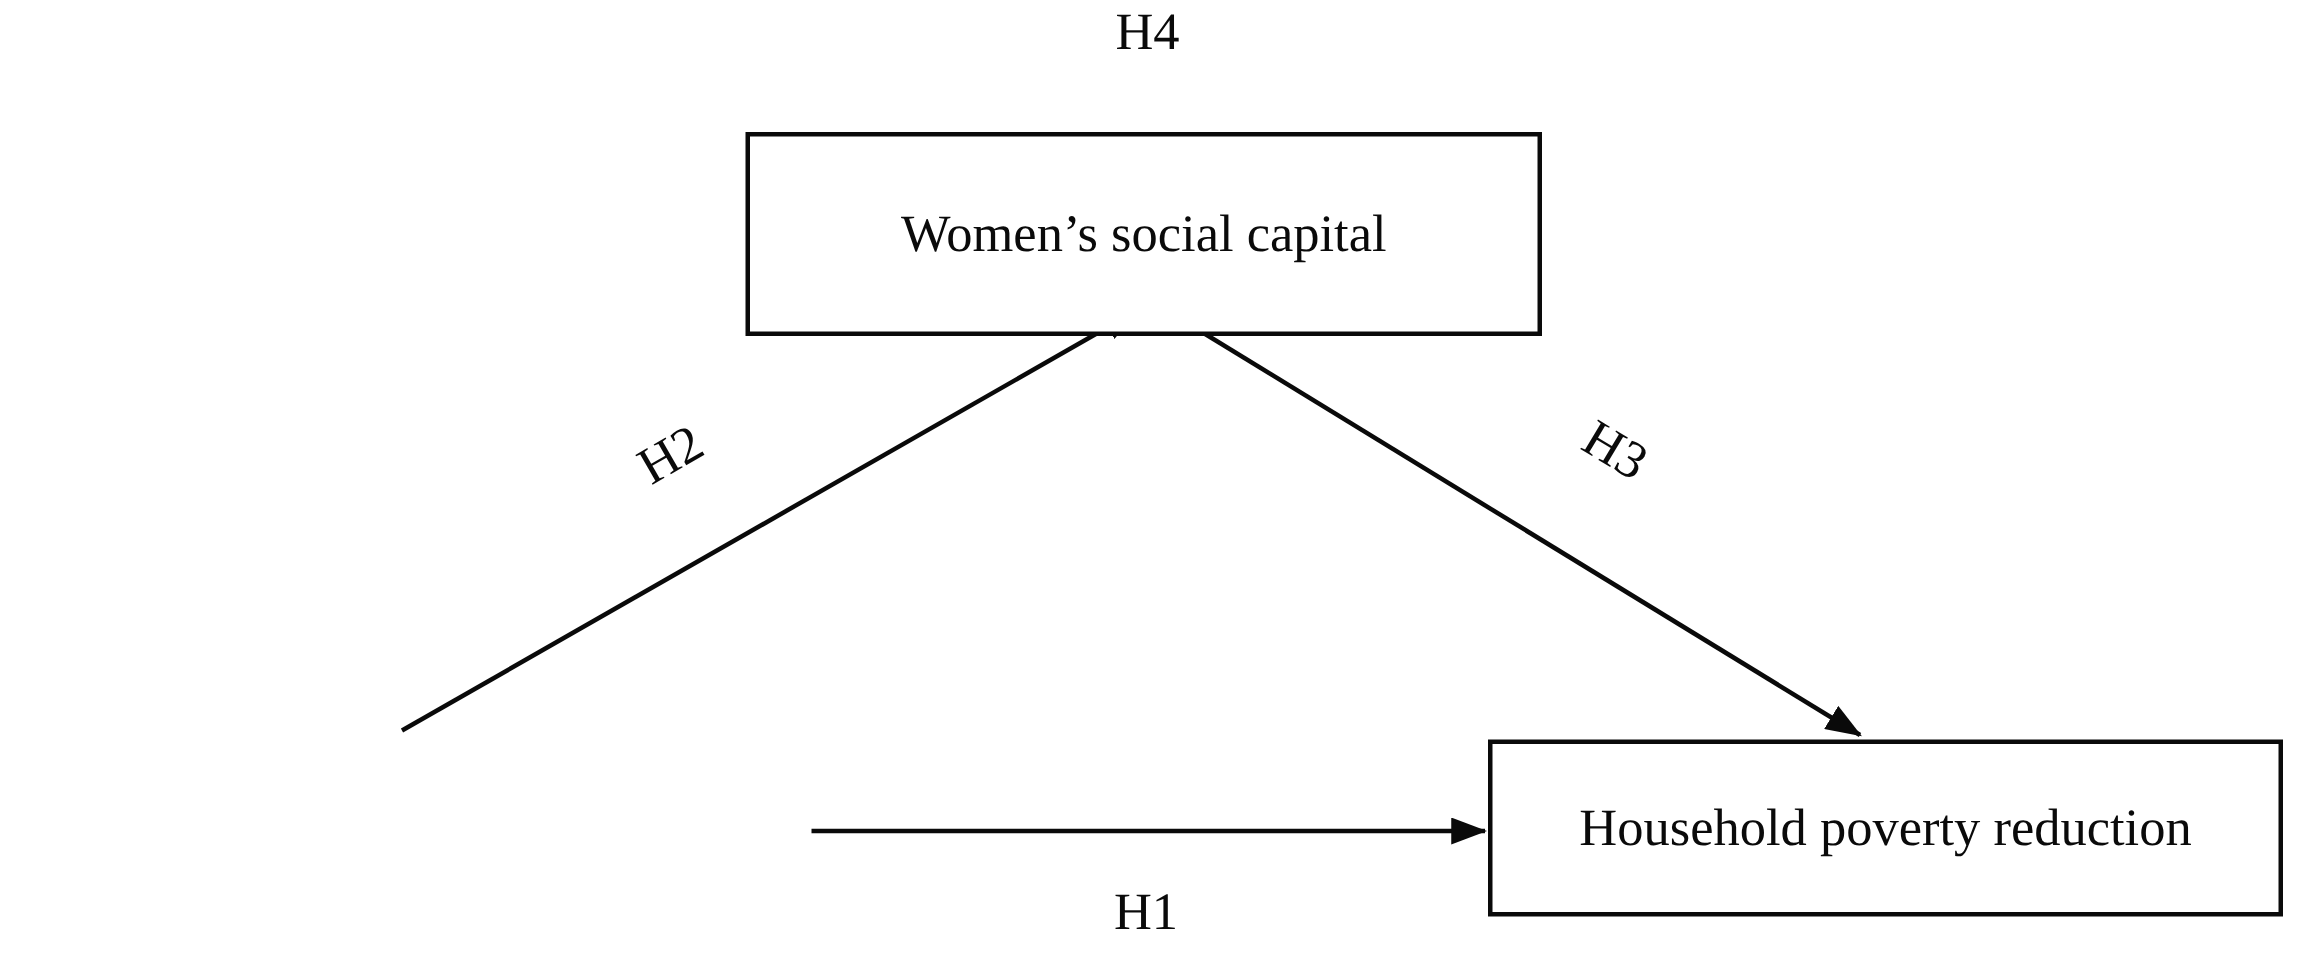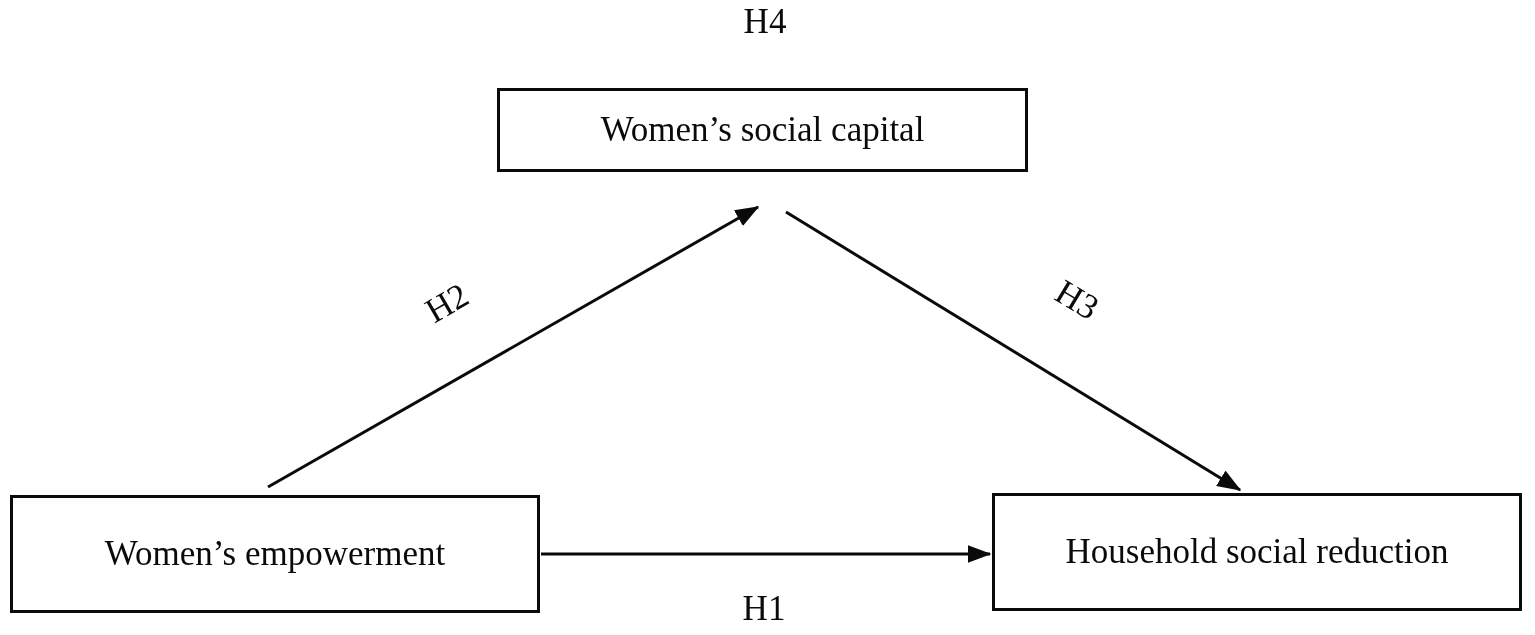--- a/index.html
+++ b/index.html
@@ -28,21 +28,21 @@
     box-sizing: border-box;
     border: 3px solid #0a0a0a;
     background: #ffffff;
     display: flex;
     align-items: center;
     justify-content: center;
     text-align: center;
     font-size: 35px;
     line-height: 1.1;
   }
-  .node-social-capital   { left: 497px; top: 88px;  width: 531px; height: 84px; }
+  .node-social-capital   { left: 497px; top: 88px;  width: 531px; height: 136px; }
   .node-empowerment      { left: 10px;  top: 495px; width: 530px; height: 118px; }
   .node-poverty          { left: 992px; top: 493px; width: 530px; height: 118px; }
 
   .hyp-label {
     position: absolute;
     font-size: 35px;
     line-height: 1;
     white-space: nowrap;
     transform: translate(-50%, -50%);
   }
@@ -64,26 +64,23 @@
     </defs>
     <line x1="268" y1="487" x2="758" y2="207" stroke="#0a0a0a" stroke-width="3" marker-end="url(#arrowhead)"></line>
     <line x1="786" y1="212" x2="1240" y2="490" stroke="#0a0a0a" stroke-width="3" marker-end="url(#arrowhead)"></line>
     <line x1="541" y1="554" x2="990" y2="554" stroke="#0a0a0a" stroke-width="3" marker-end="url(#arrowhead)"></line>
   </svg>
 
   <div class="node-box node-social-capital">
     <span>Women’s social capital</span>
   </div>
 
-  <div class="node-box node-empowerment">
-    <span>Women’s empowerment</span>
-  </div>
 
   <div class="node-box node-poverty">
-    <span>Household social reduction</span>
+    <span>Household poverty reduction</span>
   </div>
 
   <div class="hyp-label hyp-h4">H4</div>
 
   <div class="hyp-label hyp-h2">H2</div>
 
   <div class="hyp-label hyp-h3">H3</div>
 
   <div class="hyp-label hyp-h1">H1</div>
 

